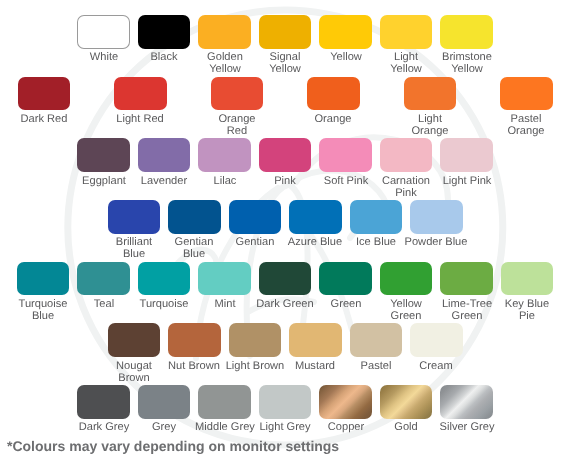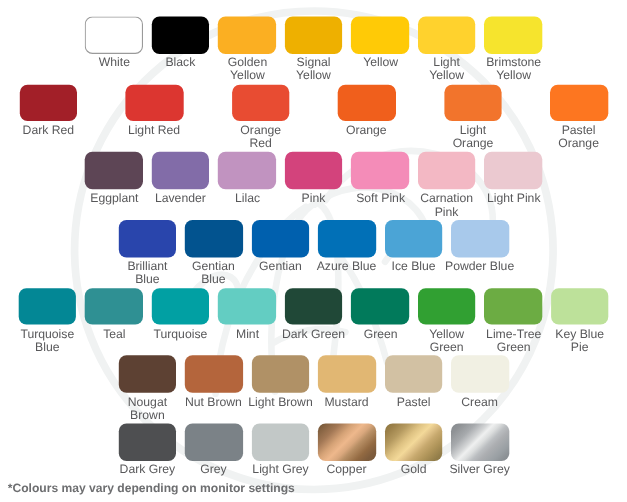--- a/index.html
+++ b/index.html
@@ -9,21 +9,21 @@
     font-family:"Liberation Sans",sans-serif;position:relative;
     -webkit-font-smoothing:antialiased;text-rendering:geometricPrecision;
   }
   #wm{position:absolute;inset:0;z-index:0;pointer-events:none;}
   #chart{position:absolute;inset:0;z-index:1;}
   .row{display:flex;justify-content:center;gap:8px;position:absolute;left:0;right:0;}
   .cell{width:52.5px;display:flex;flex-direction:column;align-items:center;}
   .sw{width:52.5px;height:33.65px;border-radius:7px;}
   .lbl{will-change:transform;margin-top:2.5px;width:66px;font-size:11.1px;color:#58585a;line-height:12.4px;text-align:center;white-space:nowrap;}
   .lline{display:block;}
-  .note{will-change:transform;position:absolute;left:7px;top:438px;font-size:11px;font-weight:bold;color:#6d6e70;}
+  .note{will-change:transform;position:absolute;left:7px;top:438px;font-size:14px;font-weight:bold;color:#6d6e70;}
 </style>
 </head>
 <body>
 
 <div id="wm">
  <svg width="570" height="456" viewBox="0 0 570 456" aria-hidden="true">
   <g fill="none" stroke="#f0f2f2" stroke-width="7">
    <circle cx="285.3" cy="227.5" r="217.5"></circle>
   </g>
   <g fill="none" stroke="#f1f3f3" stroke-width="6" stroke-linecap="round" stroke-linejoin="round">
@@ -264,20 +264,24 @@
     <div class="row" style="top: 385.1px;">
       <div class="cell">
         <div class="sw" style="background: rgb(78, 79, 81);"></div>
         <div class="lbl">Dark Grey</div>
       </div>
       <div class="cell">
         <div class="sw" style="background: rgb(123, 130, 135);"></div>
         <div class="lbl">Grey</div>
       </div>
       <div class="cell">
+        <div class="sw" style="background: rgb(145, 149, 148);"></div>
+        <div class="lbl">Middle Grey</div>
+      </div>
+      <div class="cell">
         <div class="sw" style="background: rgb(194, 200, 199);"></div>
         <div class="lbl">Light Grey</div>
       </div>
       <div class="cell">
         <div class="sw" style="background: linear-gradient(135deg, rgb(109, 81, 50) 0%, rgb(134, 99, 66) 10%, rgb(163, 120, 85) 23%, rgb(214, 163, 119) 37%, rgb(238, 184, 140) 48%, rgb(217, 167, 125) 57%, rgb(184, 143, 101) 64%, rgb(147, 106, 66) 78%, rgb(126, 92, 60) 89%, rgb(120, 88, 56) 100%);"></div>
         <div class="lbl">Copper</div>
       </div>
       <div class="cell">
         <div class="sw" style="background: linear-gradient(135deg, rgb(139, 118, 64) 0%, rgb(155, 128, 73) 11%, rgb(181, 154, 96) 25%, rgb(223, 195, 131) 39%, rgb(243, 217, 153) 50%, rgb(222, 192, 134) 58%, rgb(199, 169, 110) 66%, rgb(175, 148, 89) 78%, rgb(147, 126, 74) 91%, rgb(141, 120, 69) 100%);"></div>
         <div class="lbl">Gold</div>

